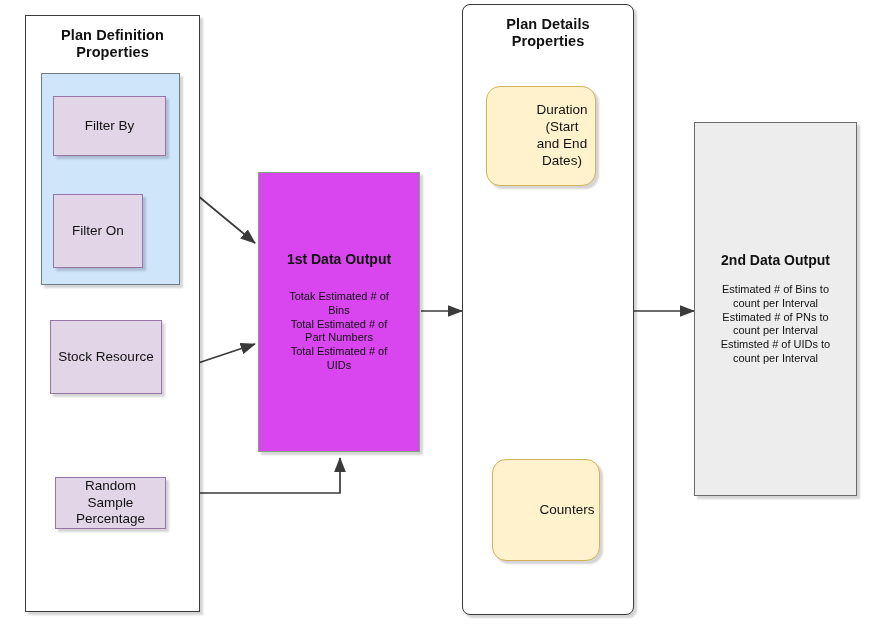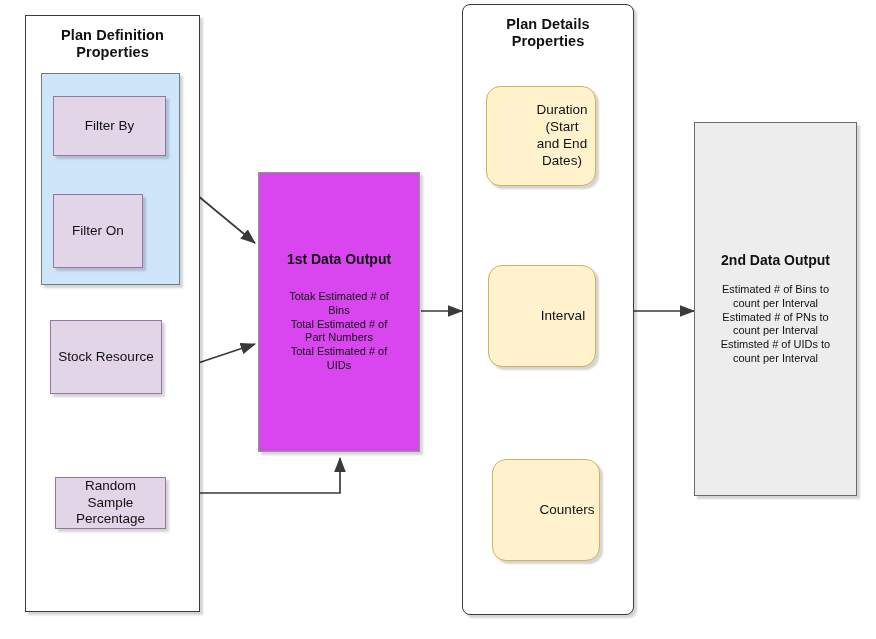--- a/index.html
+++ b/index.html
@@ -169,23 +169,20 @@
     <div class="container-title" style="white-space: pre-line;">Plan Details
 Properties</div>
   </div>
 
   <div class="box yellow-box" style="left:486px; top:86px; width:110px; height:100px;">
     <span class="plain-label">Duration (Start
 and End
 Dates)</span>
   </div>
 
-  <div class="box yellow-box" style="left:488px; top:265px; width:108px; height:102px;">
-    <span class="plain-label">Interval</span>
-  </div>
 
   <div class="box yellow-box" style="left:492px; top:459px; width:108px; height:102px;align-items:center;">
     <span class="plain-label">Counters</span>
   </div>
 
   <div class="box grey-box" style="left:694px; top:122px; width:163px; height:374px;">
     <span class="box-heading">2nd Data Output</span>
     <span class="box-body">Estimated # of Bins to
 count per Interval
 Estimated # of PNs to

